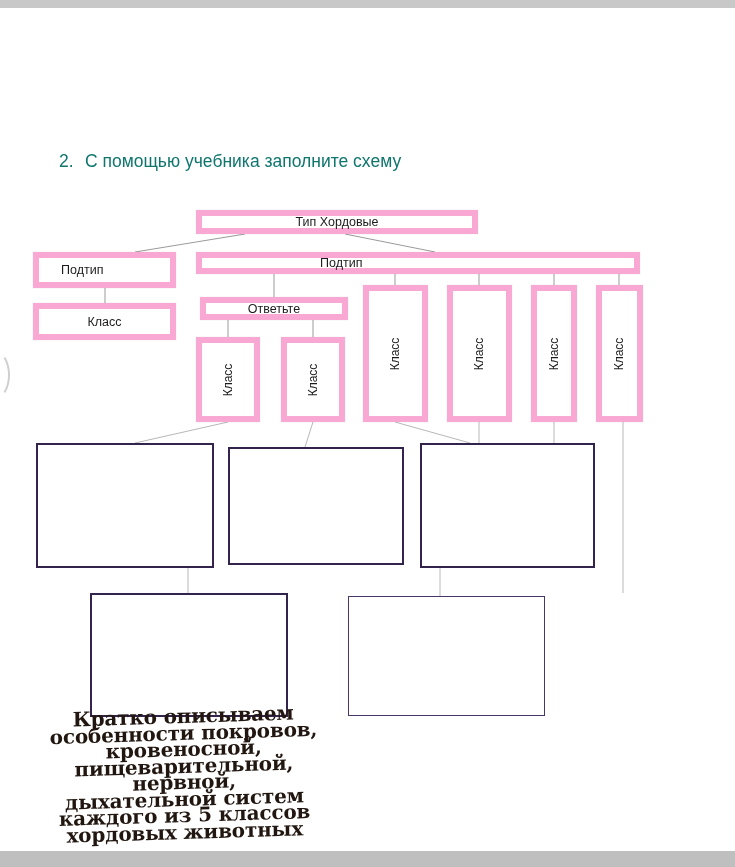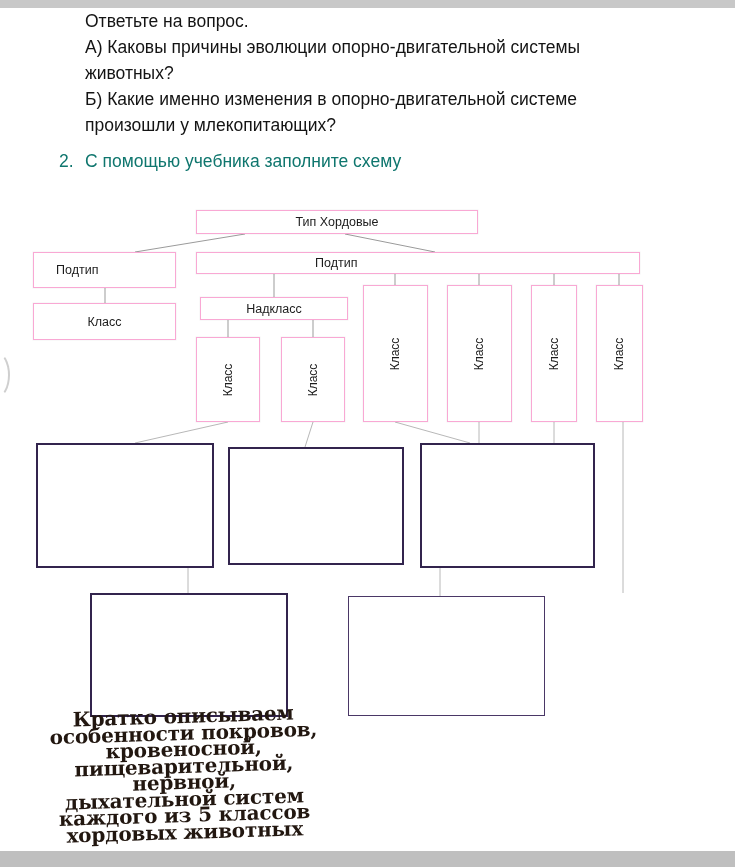--- a/index.html
+++ b/index.html
@@ -40,21 +40,21 @@
     position: absolute; left: 0; top: 0;
     width: 735px; height: 867px;
     pointer-events: none;
   }
   .connectors line { stroke: #9b9b9b; stroke-width: 1; }
   .connectors line.lt { stroke: #b8b8b8; }
 
   .dbox {
     position: absolute;
     background: #ffffff;
-    border: 1px solid #f9a8d4;
+    border: 6px solid #f9a8d4;
     display: flex;
     align-items: center;
     justify-content: center;
     font-size: 12.5px;
     color: #1c1c1c;
     box-shadow: 0 0 0 0.5px rgba(0,0,0,0.05);
   }
   .dbox.off-left { justify-content: flex-start; }
   .dbox .vtext {
     transform: rotate(-90deg);
@@ -108,25 +108,20 @@
     border-radius: 50%;
   }
 </style>
 </head>
 <body>
 
 <div class="page">
 
   <div class="edge-strip top"></div>
 
-  <div class="questions">
-    <div>Ответьте на вопрос.</div>
-    <div>А) Каковы причины эволюции опорно-двигательной системы животных?</div>
-    <div>Б) Какие именно изменения в опорно-двигательной системе произошли у млекопитающих?</div>
-  </div>
 
   <div class="task">
     <span class="num">2.</span><span>С помощью учебника заполните схему</span>
   </div>
 
   <svg class="connectors" viewBox="0 0 735 867" xmlns="http://www.w3.org/2000/svg">
     <line x1="245" y1="234" x2="135" y2="252"></line>
     <line x1="345" y1="234" x2="435" y2="252"></line>
     <line x1="105" y1="288" x2="105" y2="303"></line>
     <line x1="274" y1="274" x2="274" y2="297"></line>
@@ -156,21 +151,21 @@
 
   <div class="dbox class-left">
     <span>Класс</span>
   </div>
 
   <div class="dbox subtype-right off-left">
     <span>Подтип</span>
   </div>
 
   <div class="dbox superclass-box">
-    <span>Надкласс</span>
+    <span>Ответьте</span>
   </div>
 
   <div class="dbox vbox1">
     <span class="vtext">Класс</span>
   </div>
   <div class="dbox vbox2">
     <span class="vtext">Класс</span>
   </div>
   <div class="dbox vbox3">
     <span class="vtext">Класс</span>

